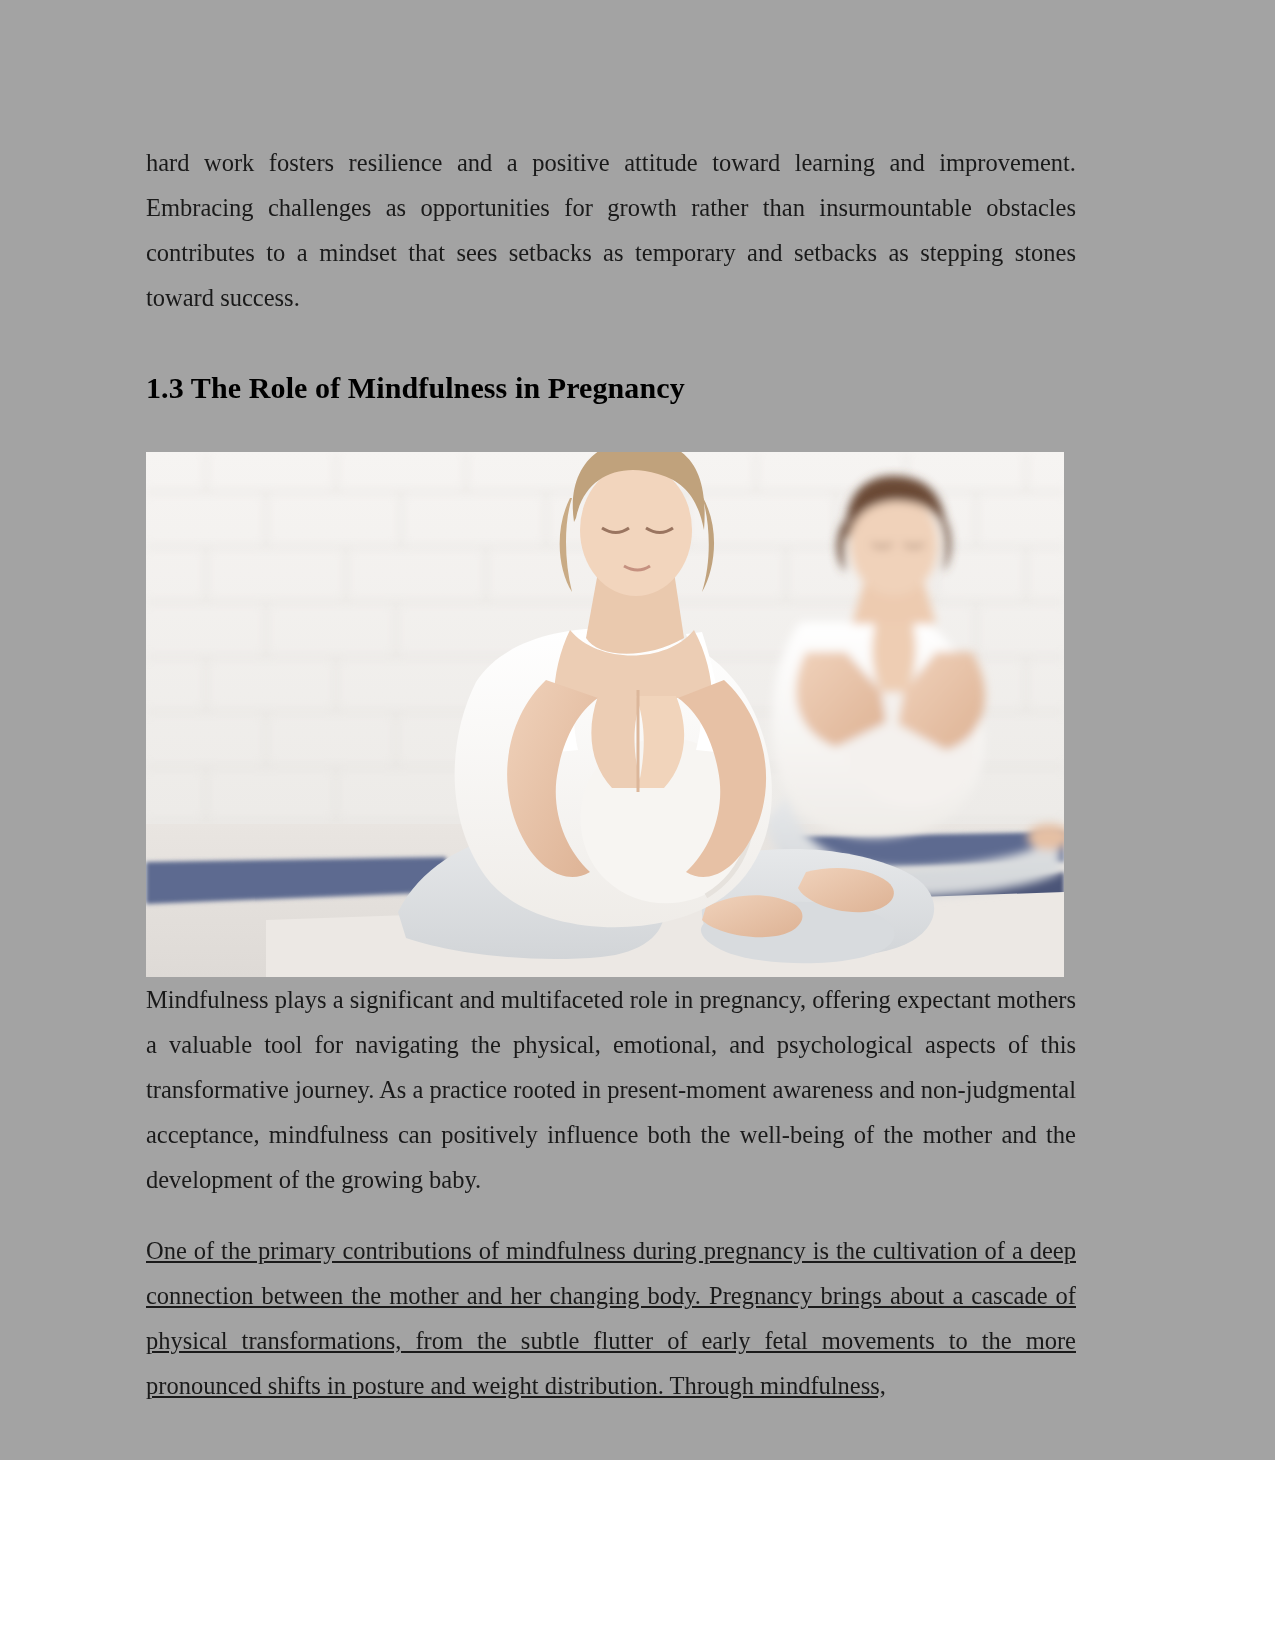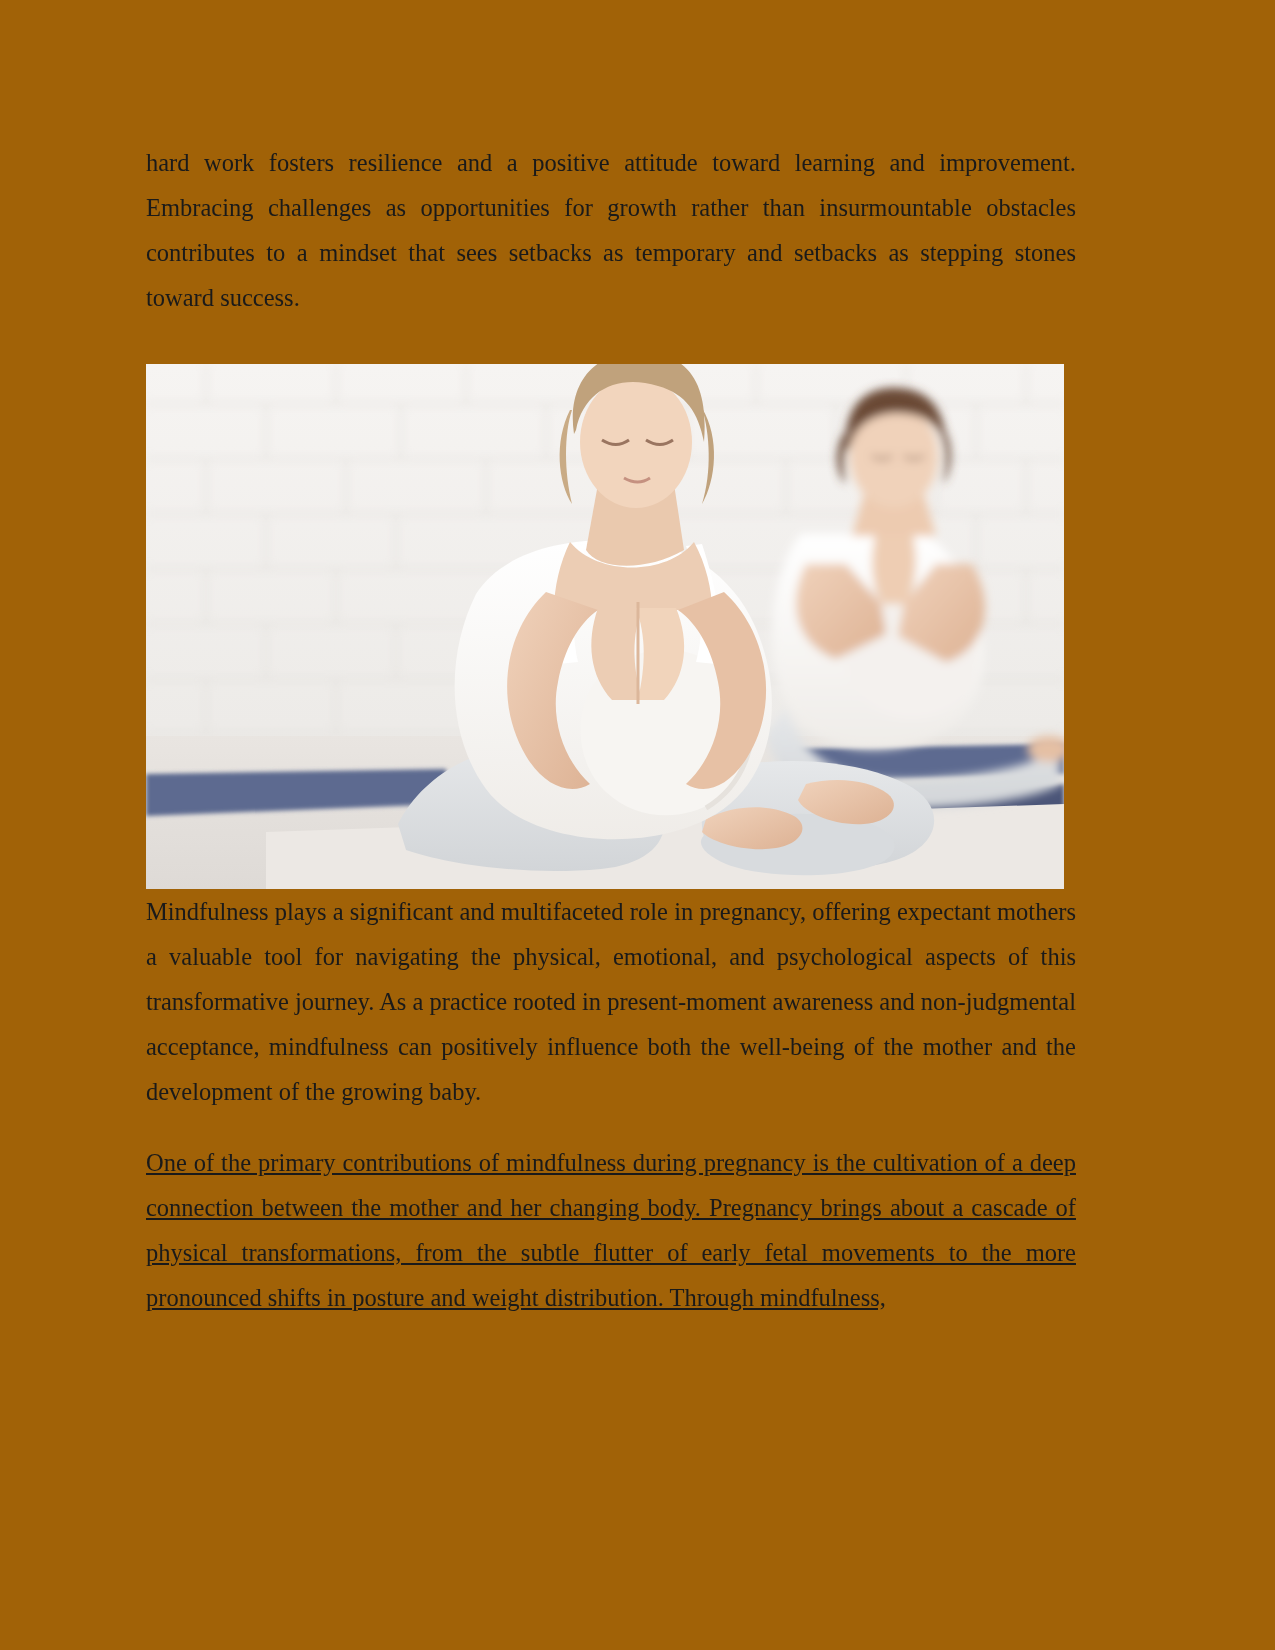--- a/index.html
+++ b/index.html
@@ -10,22 +10,22 @@
   body {
     width: 1275px;
     height: 1650px;
     font-family: "Liberation Serif", serif;
     color: #000000;
     overflow: hidden;
   }
   .page {
     position: relative;
     width: 1275px;
-    height: 1650px;
-    background: #a16207;
+    height: 1460px;
+    background: #a3a3a3;
     box-sizing: border-box;
     padding: 140px 70px 60px 146px;
   }
   .doc-body {
     width: 930px;
   }
   p.para {
     margin: 0 0 0 0;
     font-size: 24.5px;
     line-height: 45px;
@@ -63,20 +63,21 @@
   }
 </style>
 </head>
 <body>
 
 <div class="page">
   <div class="doc-body">
 
     <p class="para">hard work fosters resilience and a positive attitude toward learning and improvement. Embracing challenges as opportunities for growth rather than insurmountable obstacles contributes to a mindset that sees setbacks as temporary and setbacks as stepping stones toward success.</p>
 
+    <h2 class="heading">1.3 The Role of Mindfulness in Pregnancy</h2>
 
     <div class="figure">
       <svg viewBox="0 0 918 525" preserveAspectRatio="xMidYMid slice">
         <defs>
           <linearGradient id="wallGrad" x1="0" y1="0" x2="0" y2="1">
             <stop offset="0%" stop-color="#f6f4f2"></stop>
             <stop offset="100%" stop-color="#eceae7"></stop>
           </linearGradient>
           <linearGradient id="floorGrad" x1="0" y1="0" x2="0" y2="1">
             <stop offset="0%" stop-color="#e9e5e1"></stop>

